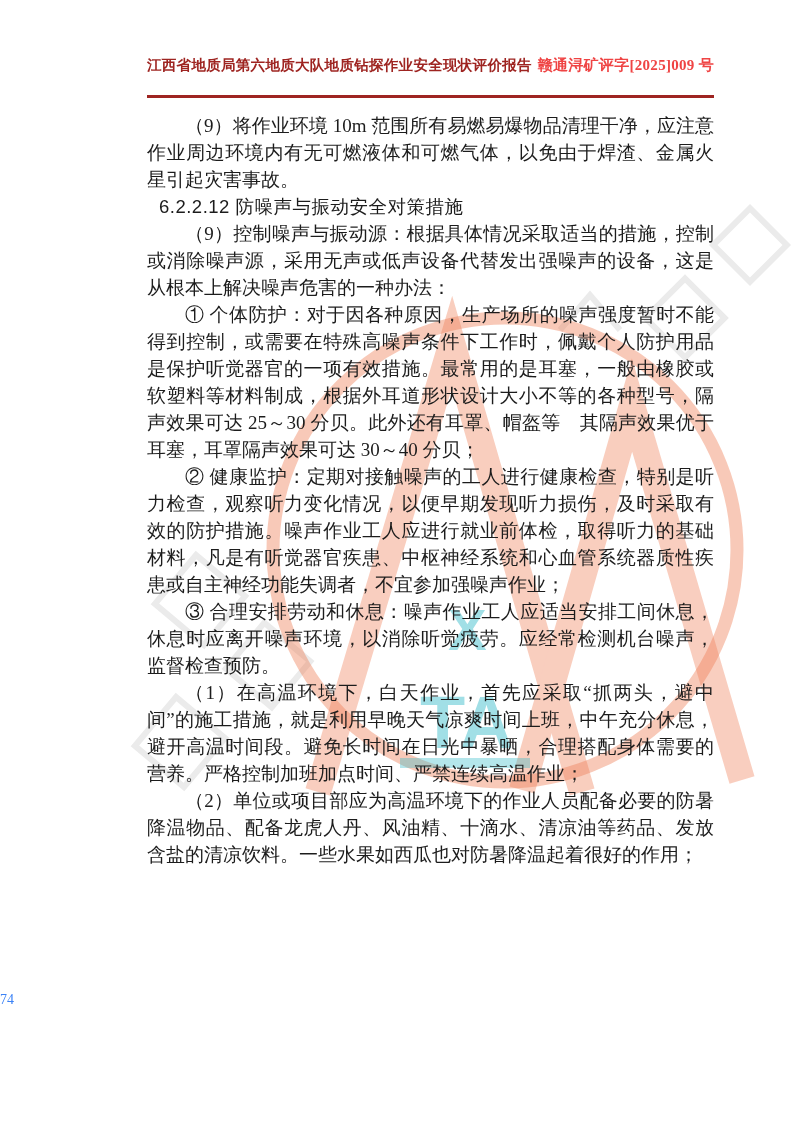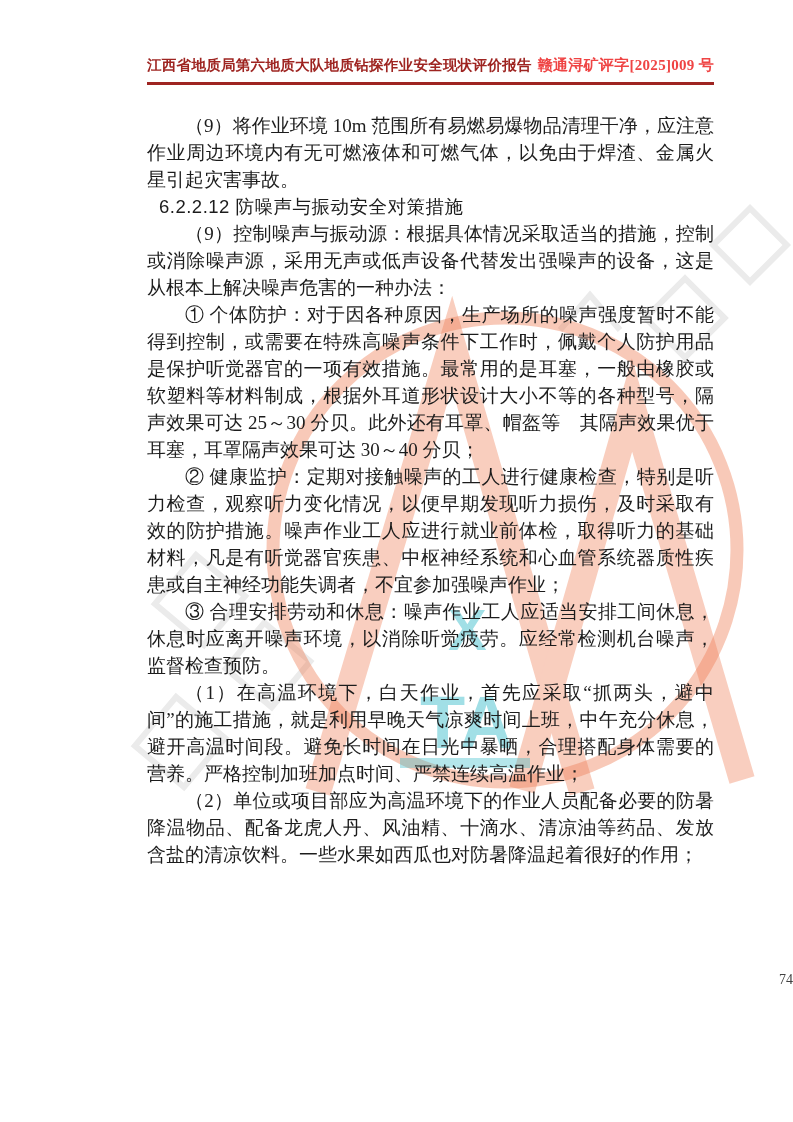--- a/index.html
+++ b/index.html
@@ -10,21 +10,21 @@
     margin:0 auto;
     overflow:hidden;
     font-family:"Liberation Serif","DejaVu Serif",serif;
     color:#1c1c1c;
   }
   
   .doc-header{
     position:absolute;
     left:147px;top:56px;width:567px;
     display:flex;justify-content:space-between;align-items:flex-end;
-    padding-bottom:7px;
+    padding-bottom:20px;
     border-bottom:3px solid #9e2421;
     box-sizing:border-box;
   }
   .doc-header .h-left{
     font-size:14.5px;font-weight:bold;color:#9e2421;letter-spacing:0.3px;
     white-space:nowrap;
   }
   .doc-header .h-right{
     font-size:15px;font-weight:bold;color:#ef4444;letter-spacing:0.3px;
     white-space:nowrap;
@@ -40,22 +40,22 @@
   .doc-body p.body{text-indent:2em;}
   .doc-body p.heading{
     text-indent:0;
     font-family:"Liberation Sans","DejaVu Sans",sans-serif;
     font-size:18.5px;
     letter-spacing:0.5px;
     margin-left:12px;
   }
   
   .doc-footer{
-    position:absolute;left:0;top:972px;width:100%;
-    text-align:right;font-size:14px;color:#404040;
+    position:absolute;left:0;top:992px;width:100%;
+    text-align:left;font-size:14px;color:#3b82f6;
   }
   
   .watermark{
     position:absolute;inset:0;width:793px;height:1122px;
     pointer-events:none;
   }
   .wm-teal-text{
     font-family:"Liberation Sans","DejaVu Sans",sans-serif;
     font-weight:bold;
   }

